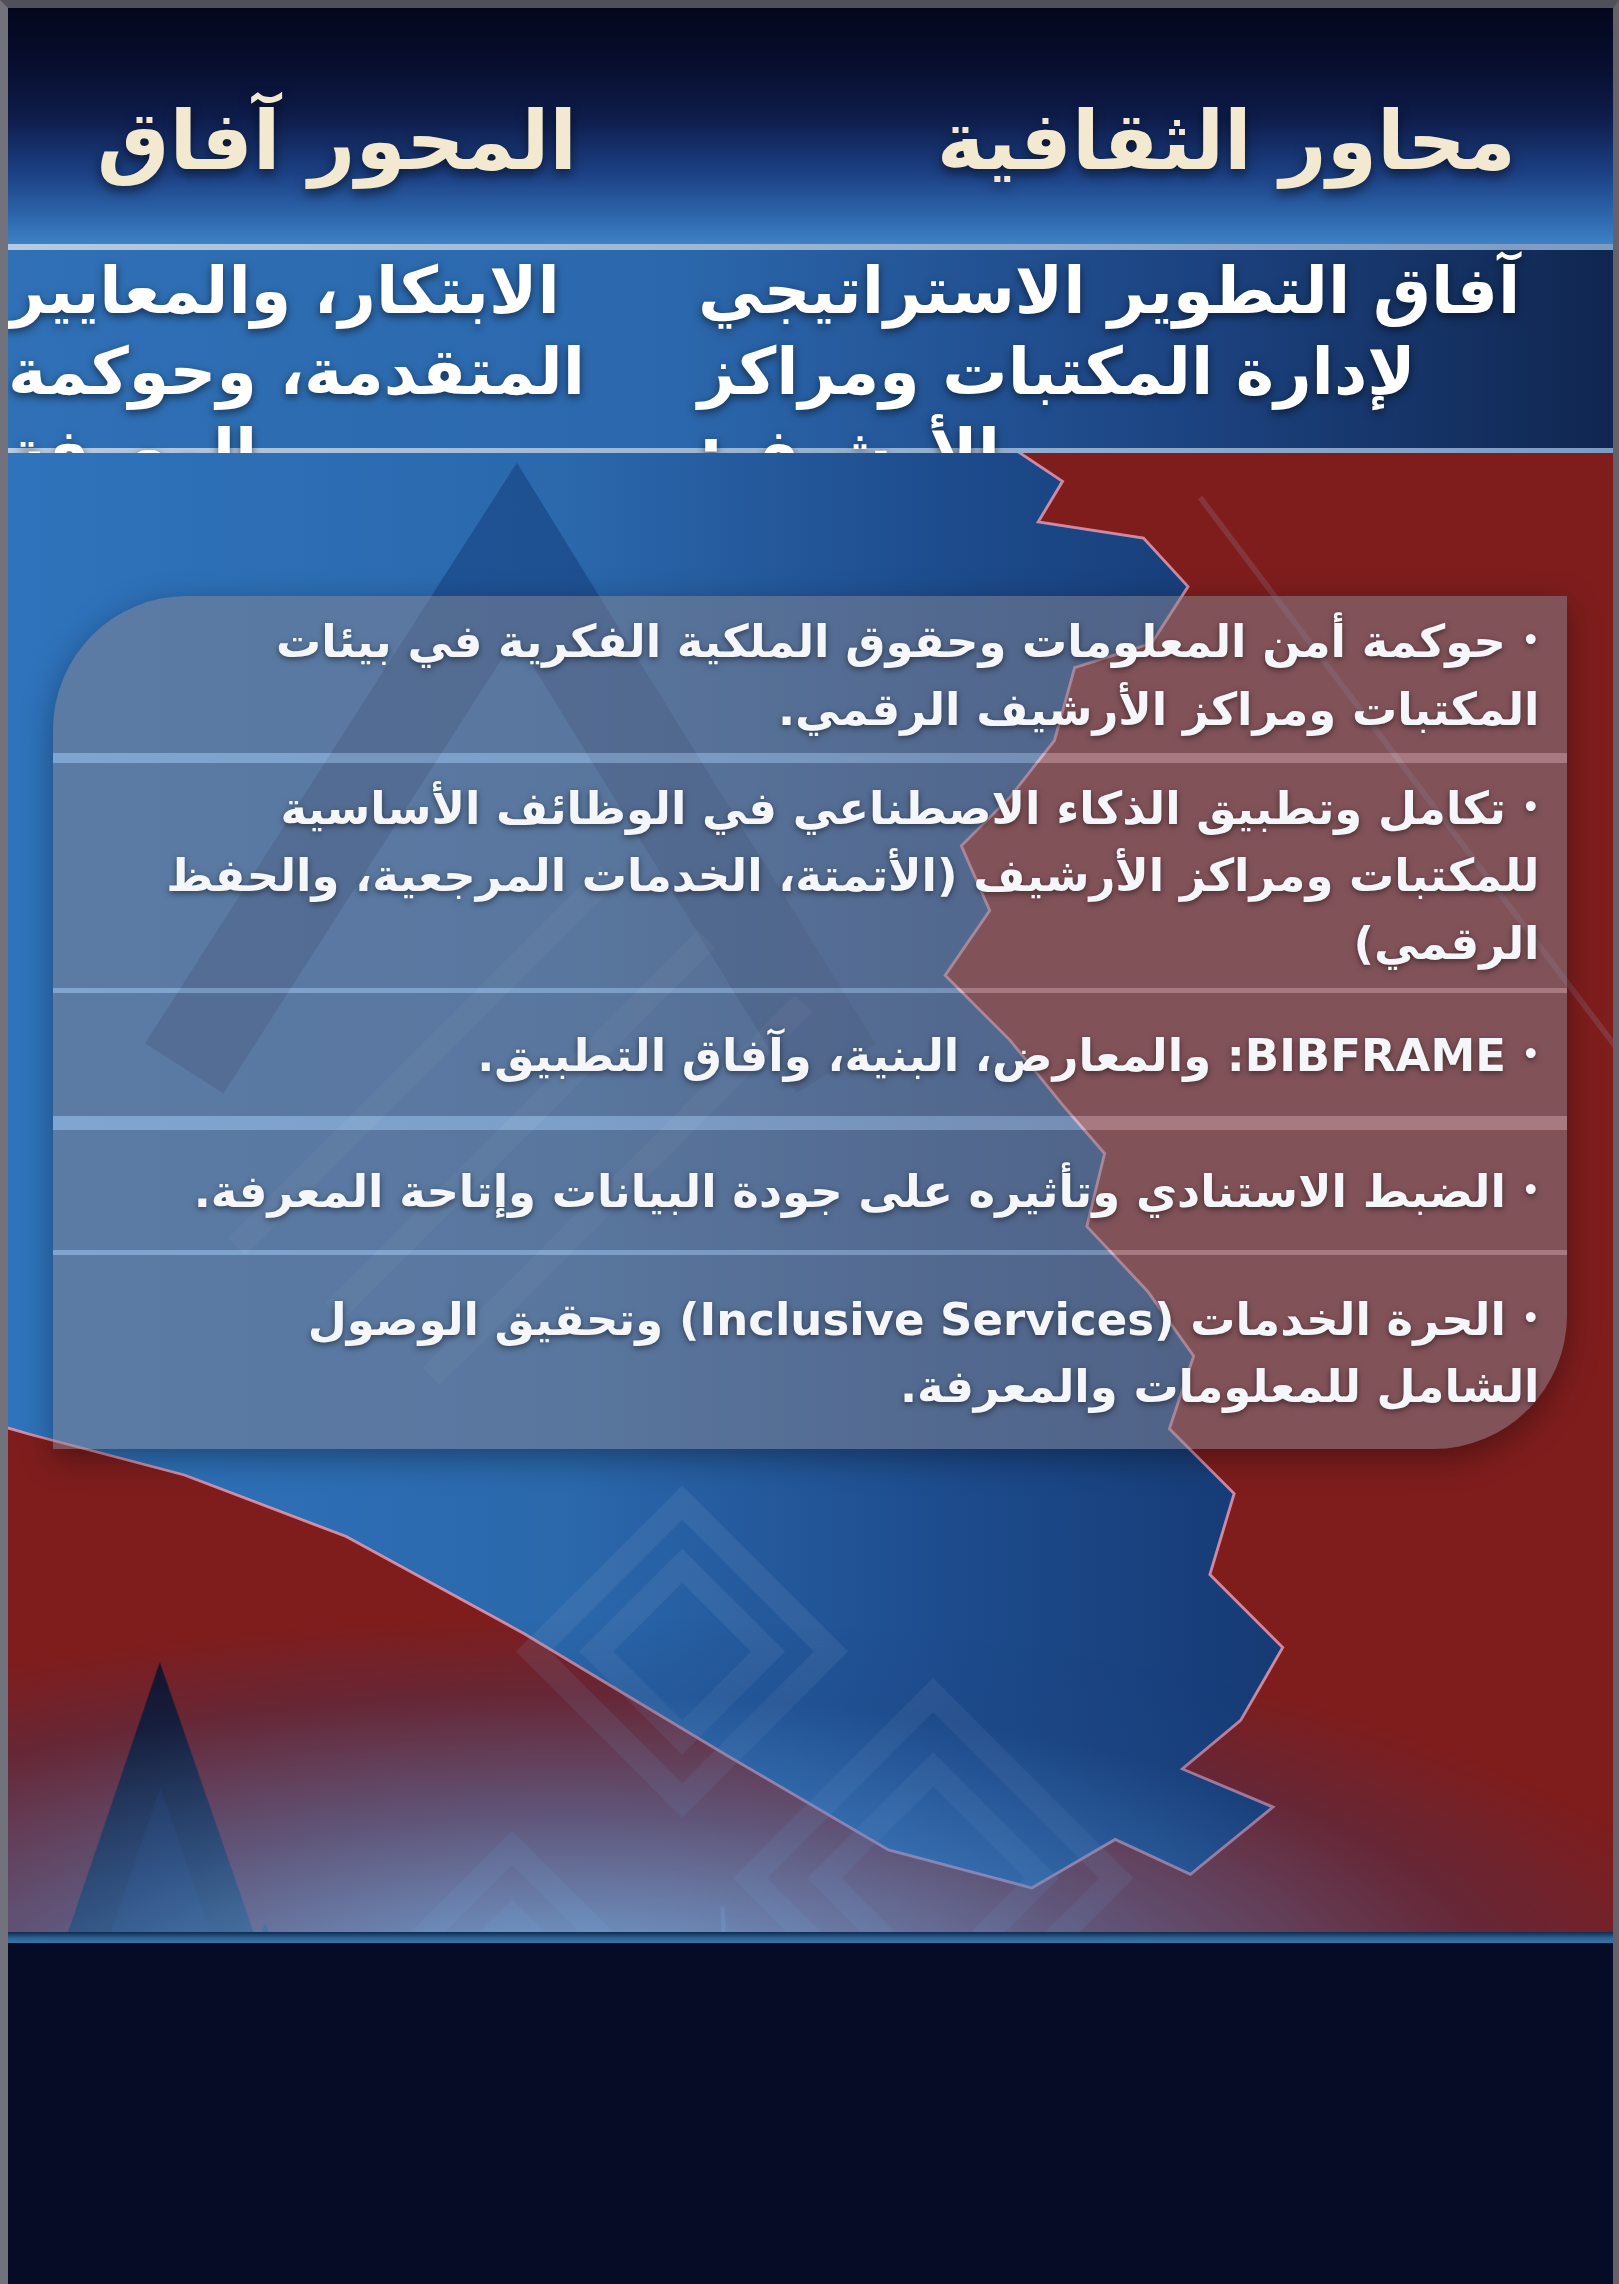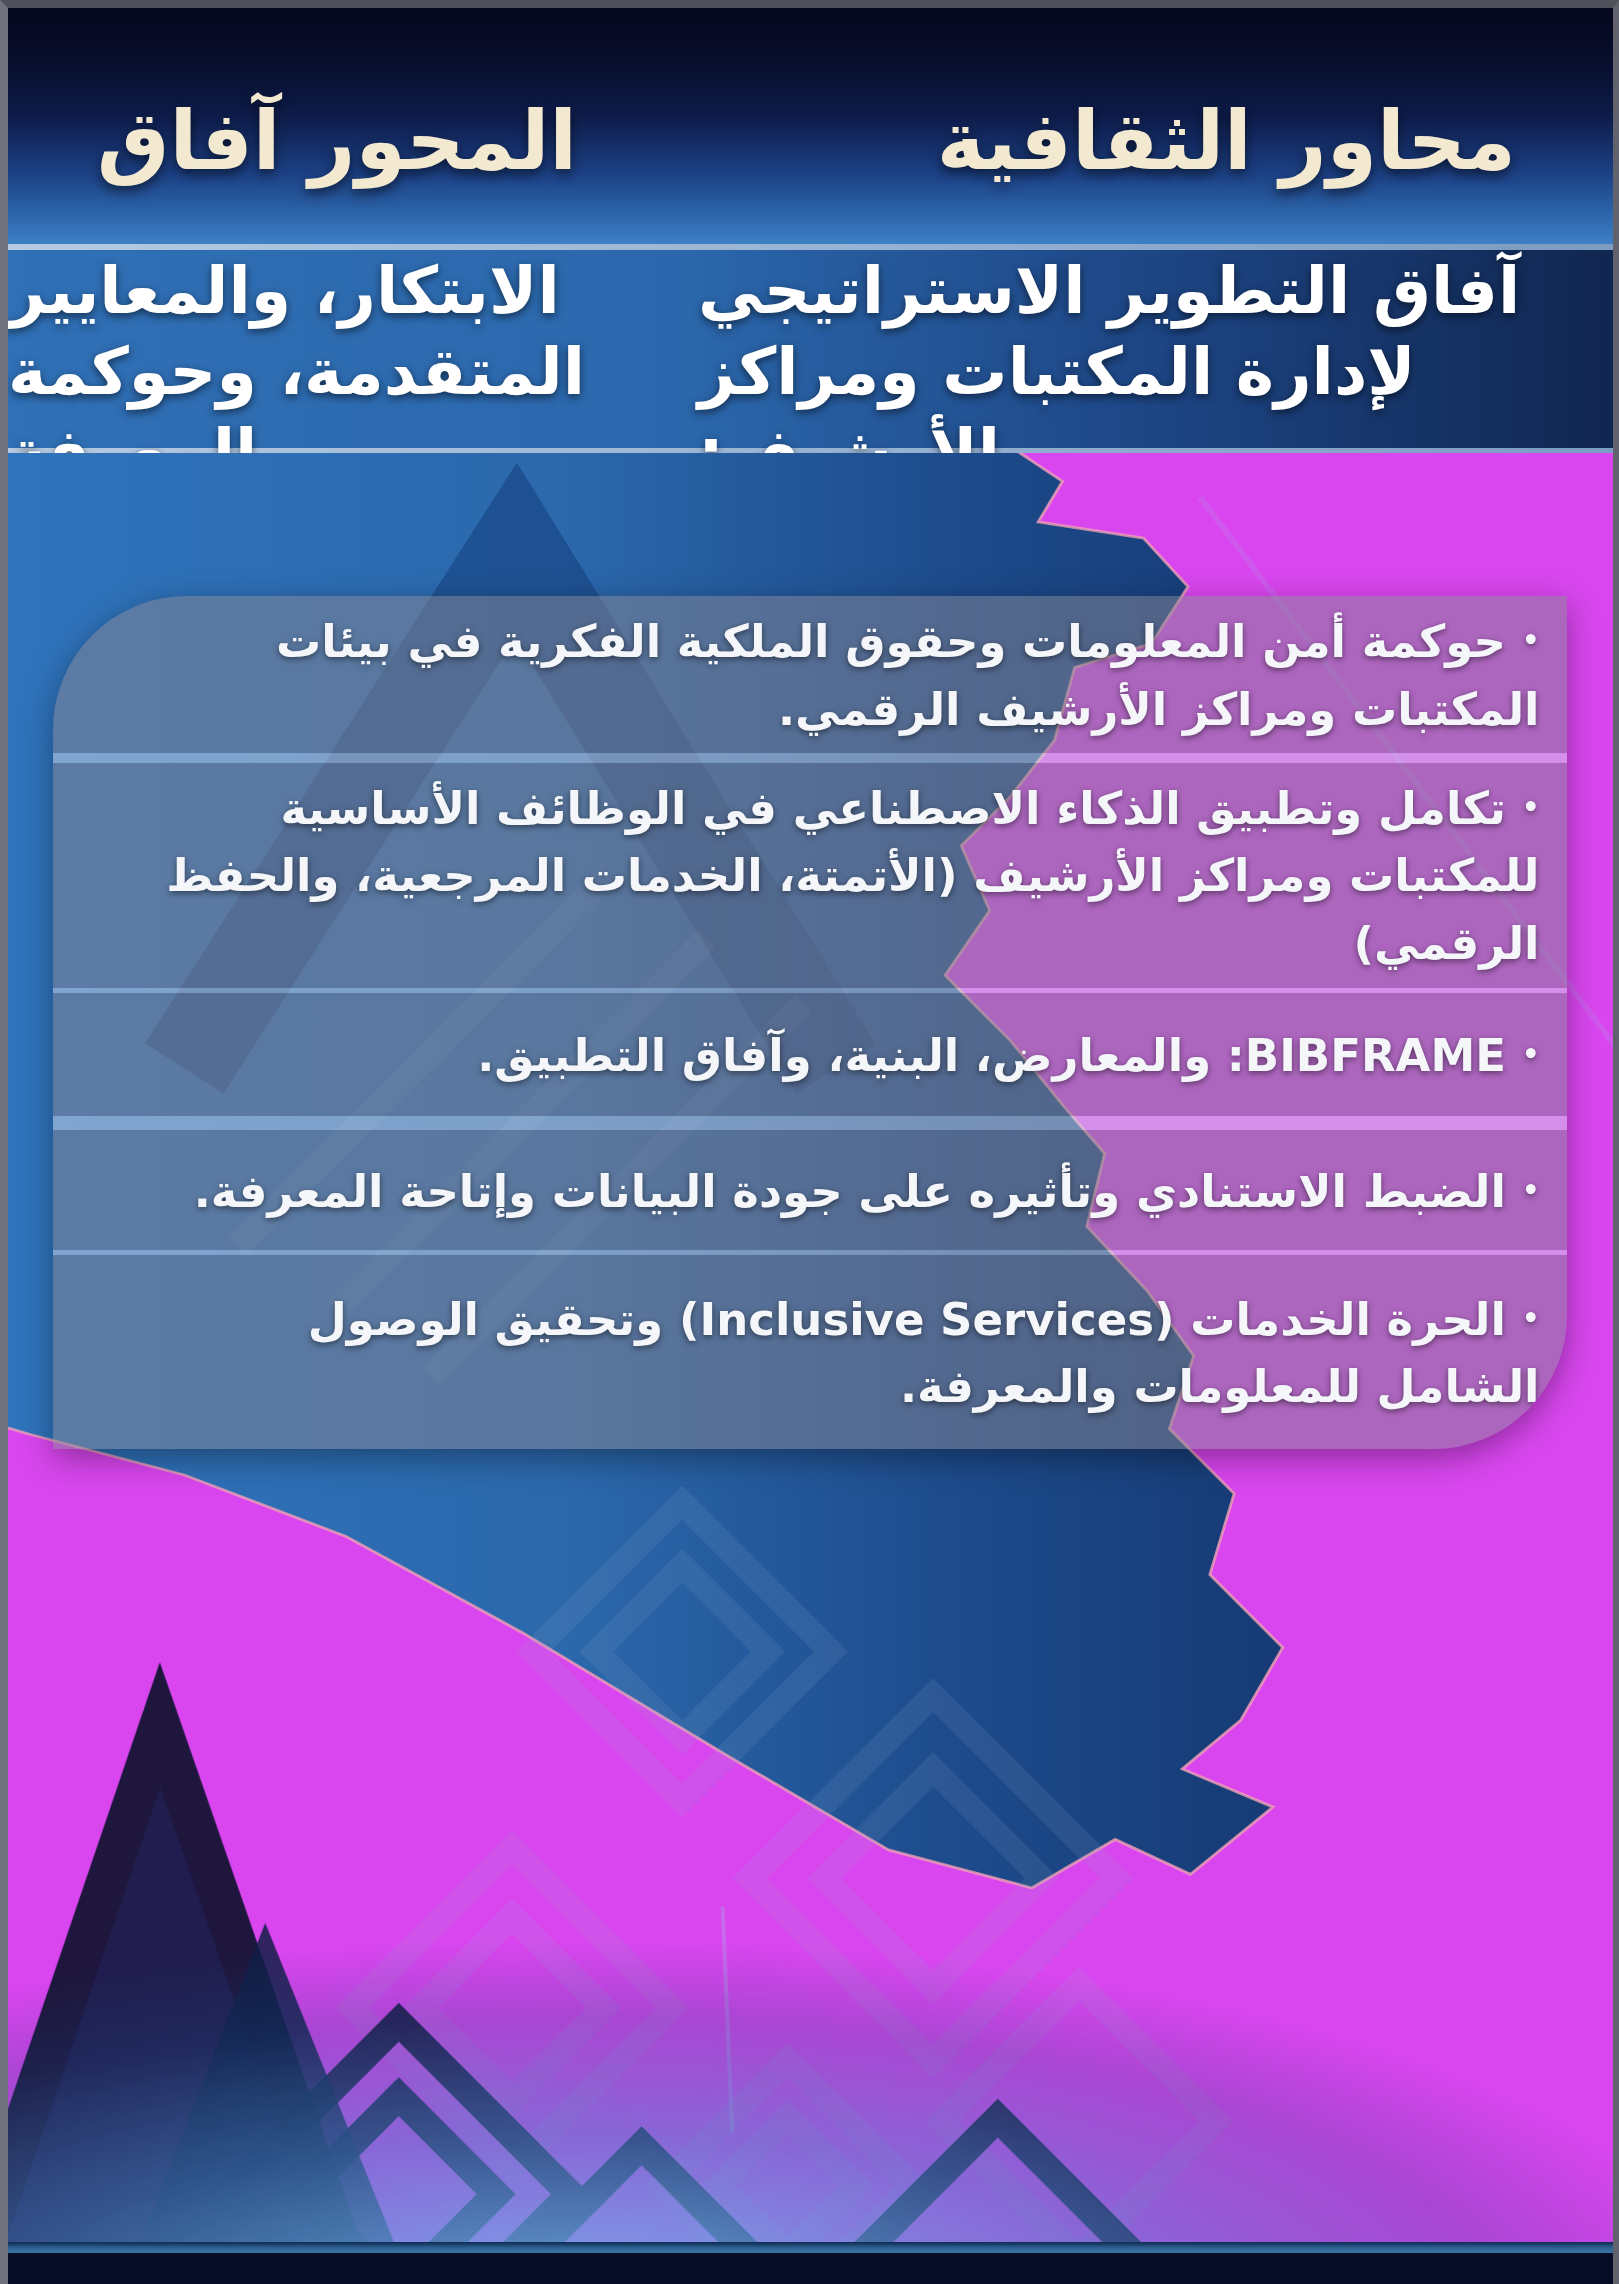--- a/index.html
+++ b/index.html
@@ -31,21 +31,21 @@
   
   .subtitle{
     height:198px;
     background:linear-gradient(90deg,#3070b6 0%,#2b67ac 42%,#1d4584 72%,#102650 100%);
     display:flex;flex-direction:row;justify-content:center;
     text-align:left;direction:rtl;
     font-size:65px;font-weight:bold;color:#ffffff;line-height:81px;
     text-shadow:0 3.2px 8px rgba(0,0,0,0.55);
   }
   
-  .main{position:relative;height:1800px;overflow:hidden;background:#d946ef;text-decoration:underline;}
+  .main{position:relative;height:1490px;overflow:hidden;background:#7f1d1d;text-decoration:underline;}
   .bg-art{position:absolute;inset:0;}
   .glow{
     position:absolute;inset:0;pointer-events:none;
     background:radial-gradient(ellipse 1376px 453px at 35% 104%,
       rgba(115,180,235,0.95) 0%,rgba(70,130,195,0.55) 42%,
       rgba(30,70,130,0.25) 68%,rgba(0,0,0,0) 85%);
   }
   .bottom-strip{
     position:absolute;left:0;right:0;bottom:0;height:11.3px;
     background:linear-gradient(180deg,#0e2a52 0%,#2e6494 55%,#3a76a8 100%);

